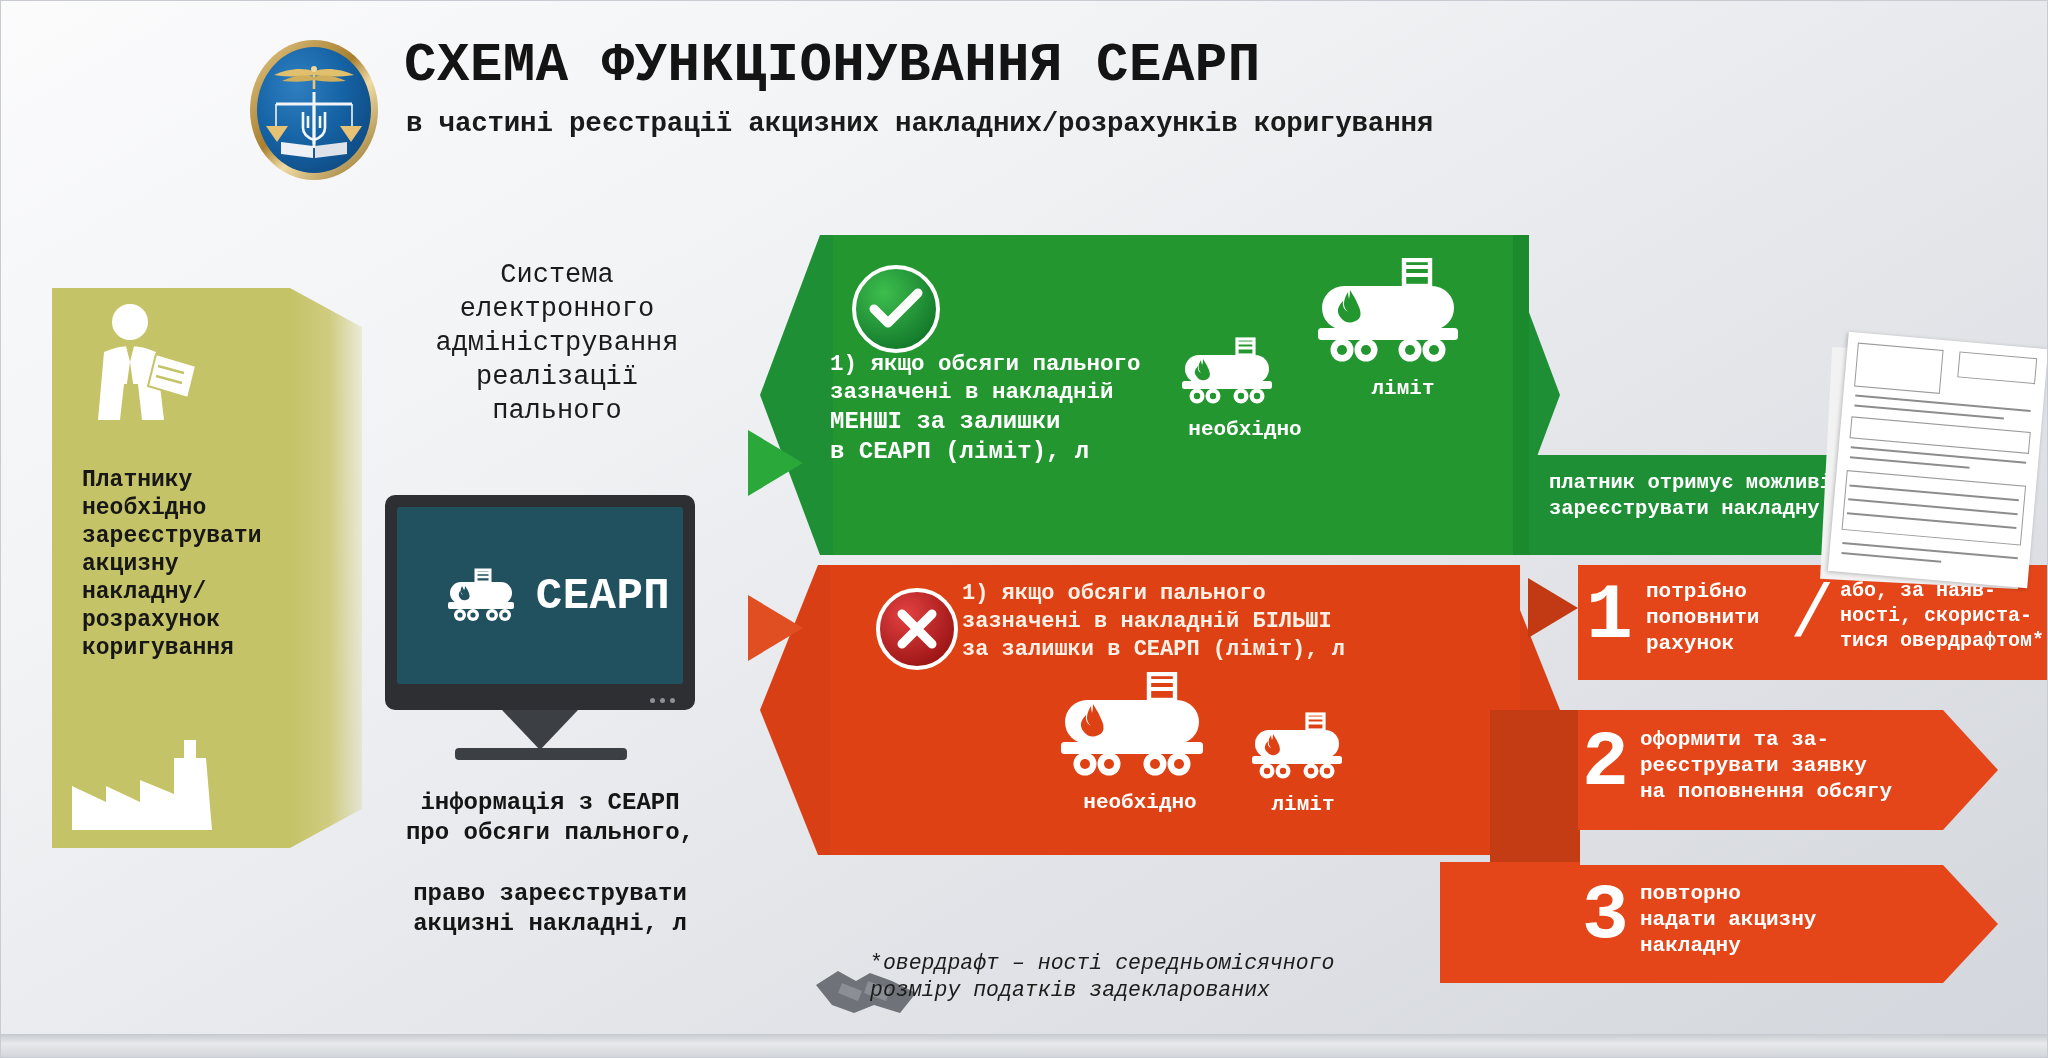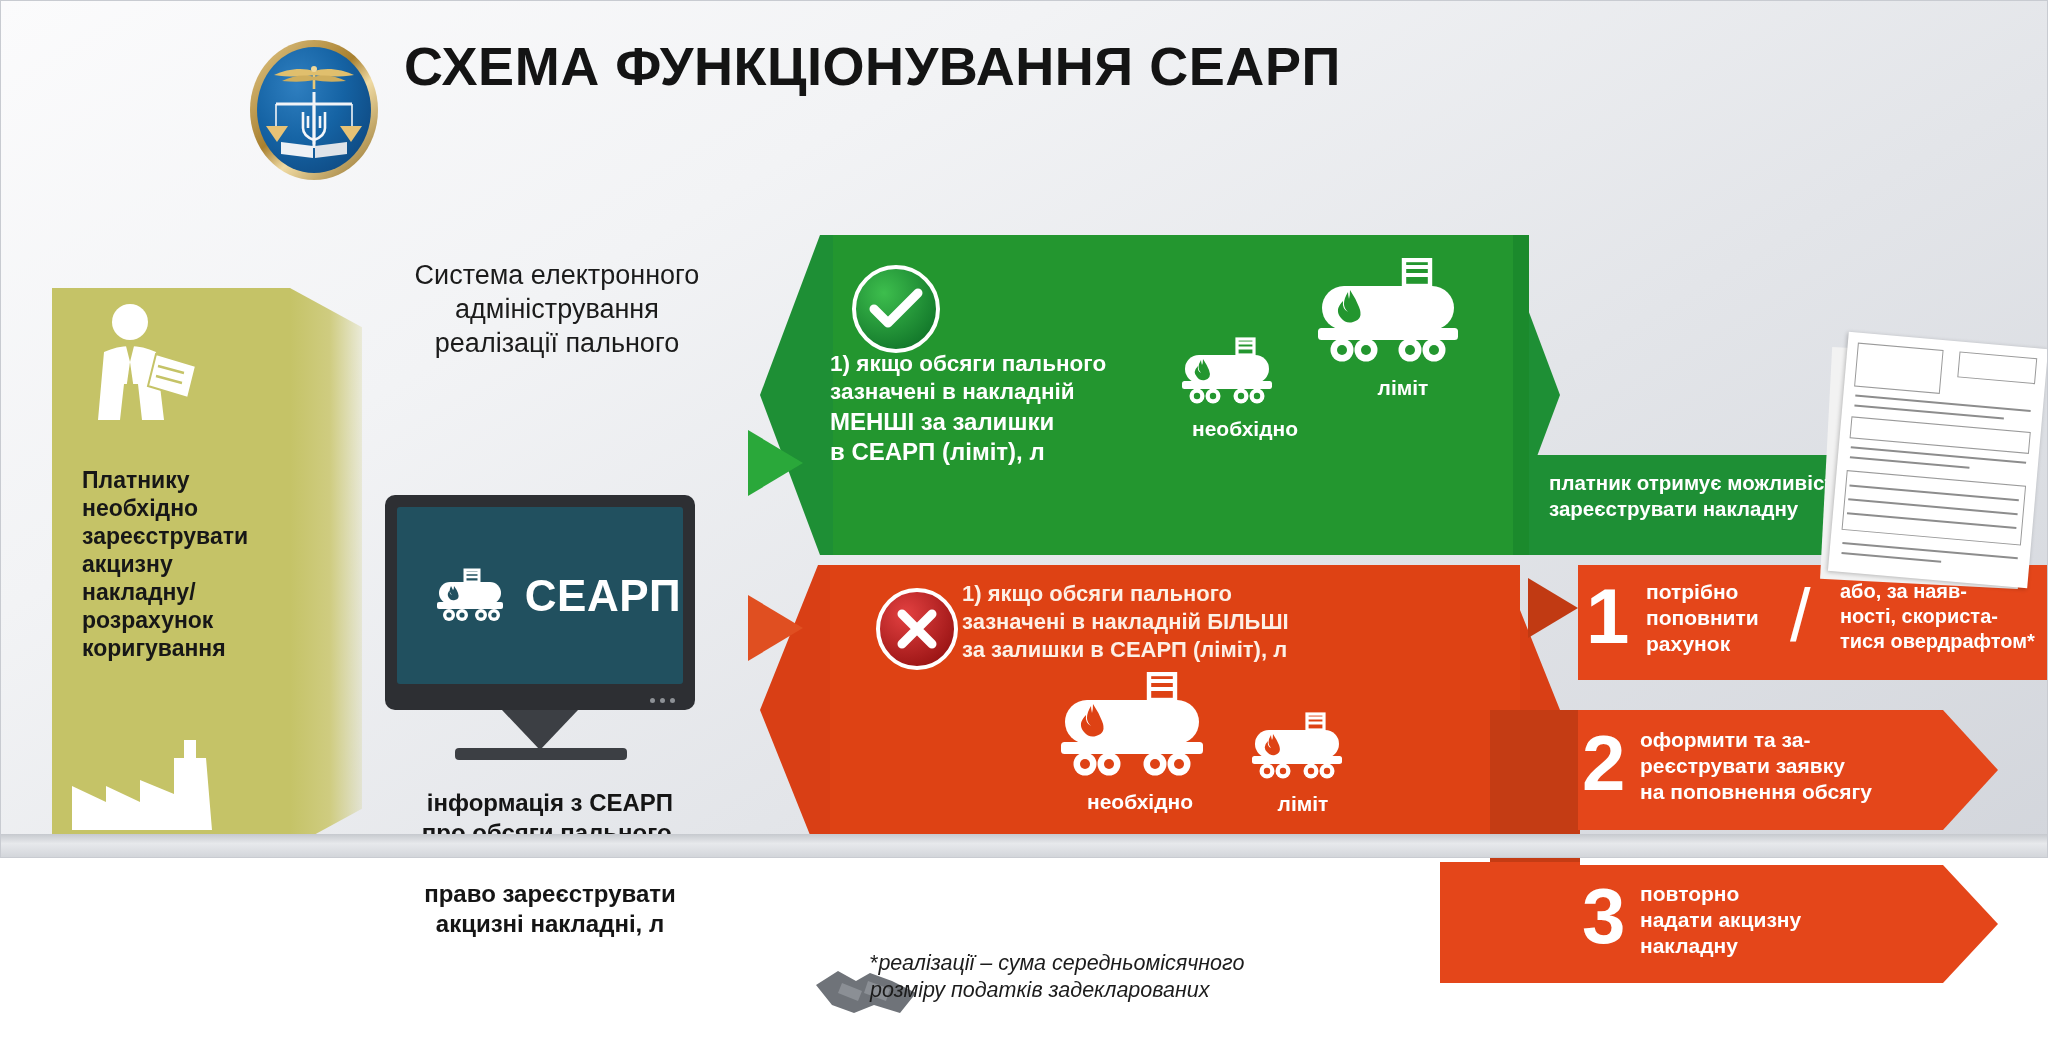--- a/index.html
+++ b/index.html
@@ -3,22 +3,23 @@
 <meta charset="utf-8">
 <style>
   * { box-sizing: border-box; margin: 0; padding: 0; }
   html, body {
     width: 2048px; height: 1058px;
     font-family: "Liberation Sans", sans-serif;
     overflow: hidden;
   }
   #page {
     position: relative;
-    width: 2048px; height: 858px;
+    width: 2048px; height: 1058px;
     background: linear-gradient(150deg, #fbfbfc 0%, #f2f3f5 30%, #e3e5e9 62%, #d3d6dc 100%);
+    font-family: Liberation Mono, monospace;
   }
   
   #page::after {
     content:"";
     position:absolute; inset:0;
     border:1px solid #c8cbd1;
     pointer-events:none;
   }
 
   
@@ -356,20 +357,21 @@
                    M9 14 L9 26 M21 14 L21 26" stroke="#f4f6f9" stroke-width="2.6" fill="none"></path>
         </svg>
         <svg class="book" viewBox="0 0 70 22">
           <path d="M2 4 L34 8 L34 20 L2 16 Z" fill="#eef1f5"></path>
           <path d="M68 4 L36 8 L36 20 L68 16 Z" fill="#dfe3e9"></path>
         </svg>
       </div>
     </div>
 
     <div class="title-main">СХЕМА ФУНКЦІОНУВАННЯ СЕАРП</div>
+    <div class="title-sub">в частині реєстрації акцизних накладних/розрахунків коригування</div>
   </div>
 
   <div class="yellow-panel"></div>
   <div class="yellow-taper"></div>
 
   <svg class="person-icon" viewBox="0 0 120 150">
     <circle cx="50" cy="22" r="18" fill="#ffffff"></circle>
     <path d="M24 52 Q50 40 76 52 L84 120 L62 120 L58 84 L44 84 L40 120 L18 120 Z" fill="#ffffff"></path>
     <path d="M46 46 L50 62 L54 46 L50 42 Z" fill="#c5c367"></path>
     <path d="M50 62 L46 90 L54 90 Z" fill="#c5c367"></path>
@@ -601,18 +603,18 @@
     <div class="ln" style="left:12px; top:220px; width:100px;"></div>
   </div>
 
   <svg class="handshake" viewBox="0 0 108 70">
     <path d="M4 30 L26 16 L44 26 L58 18 L80 26 L104 38 L88 58 L62 50 L42 58 L20 50 Z" fill="#6f7379"></path>
     <path d="M30 28 L50 36 L46 46 L26 38 Z" fill="#8b8f95"></path>
     <path d="M56 26 L78 34 L74 46 L52 38 Z" fill="#8b8f95"></path>
   </svg>
 
   <div class="footnote">
-    <span class="star">*</span><span>реалізації – сума середньомісячного</span><br>
+    <span class="star">*</span><span>овердрафт – ності середньомісячного</span><br>
     <span>розміру податків задекларованих</span><br>
   </div>
 
   <div class="bottom-strip"></div>
 </div>
 
 </body></html>

